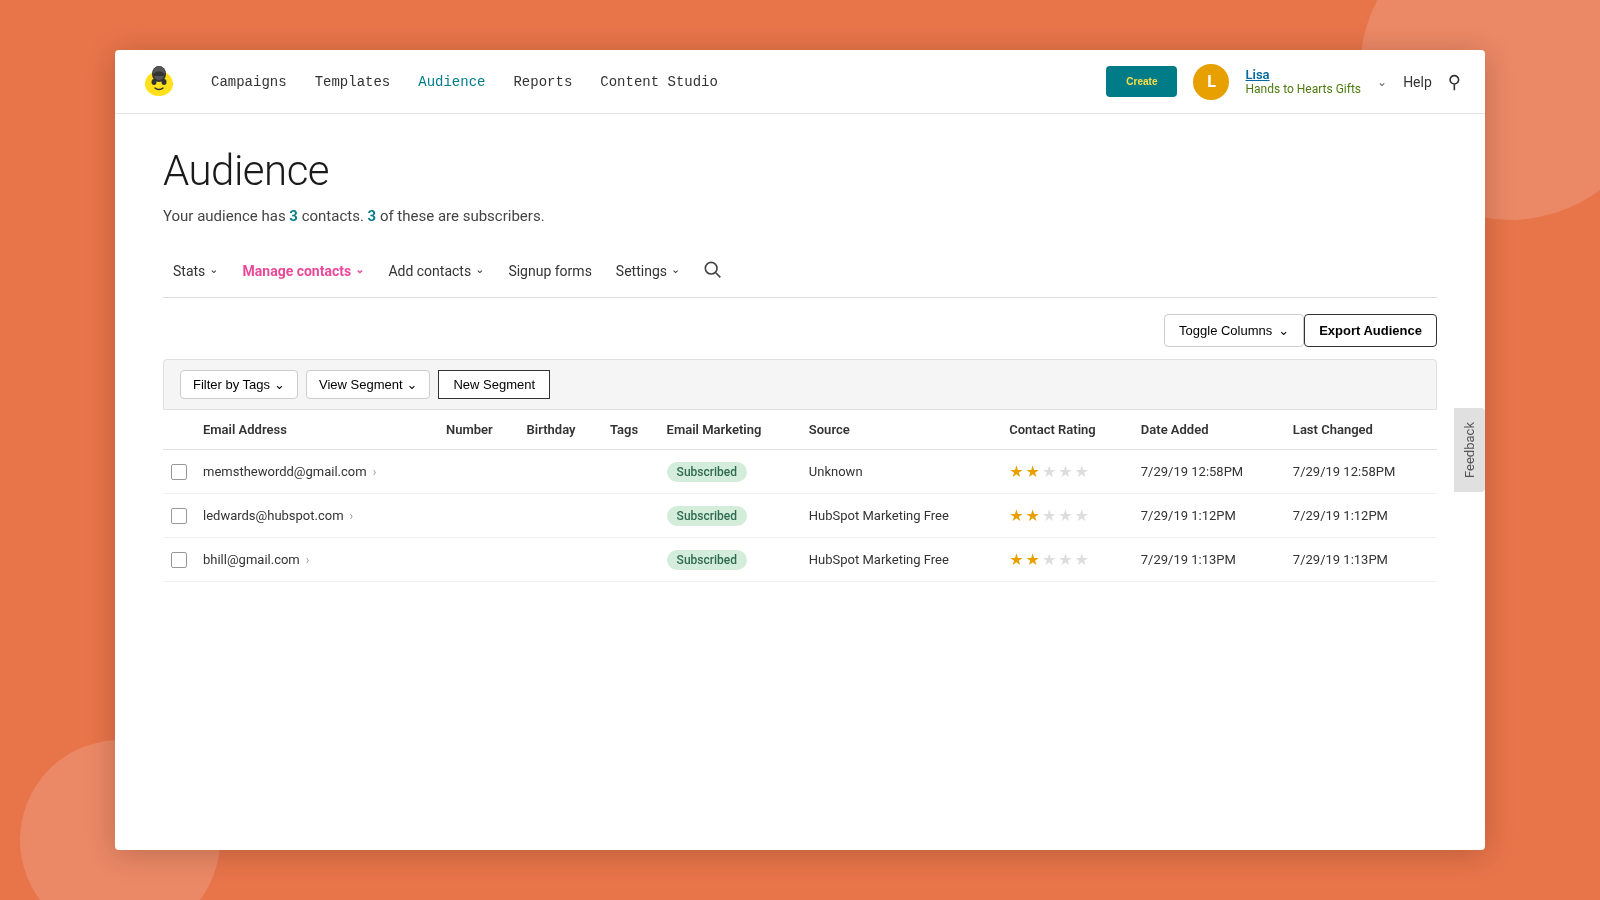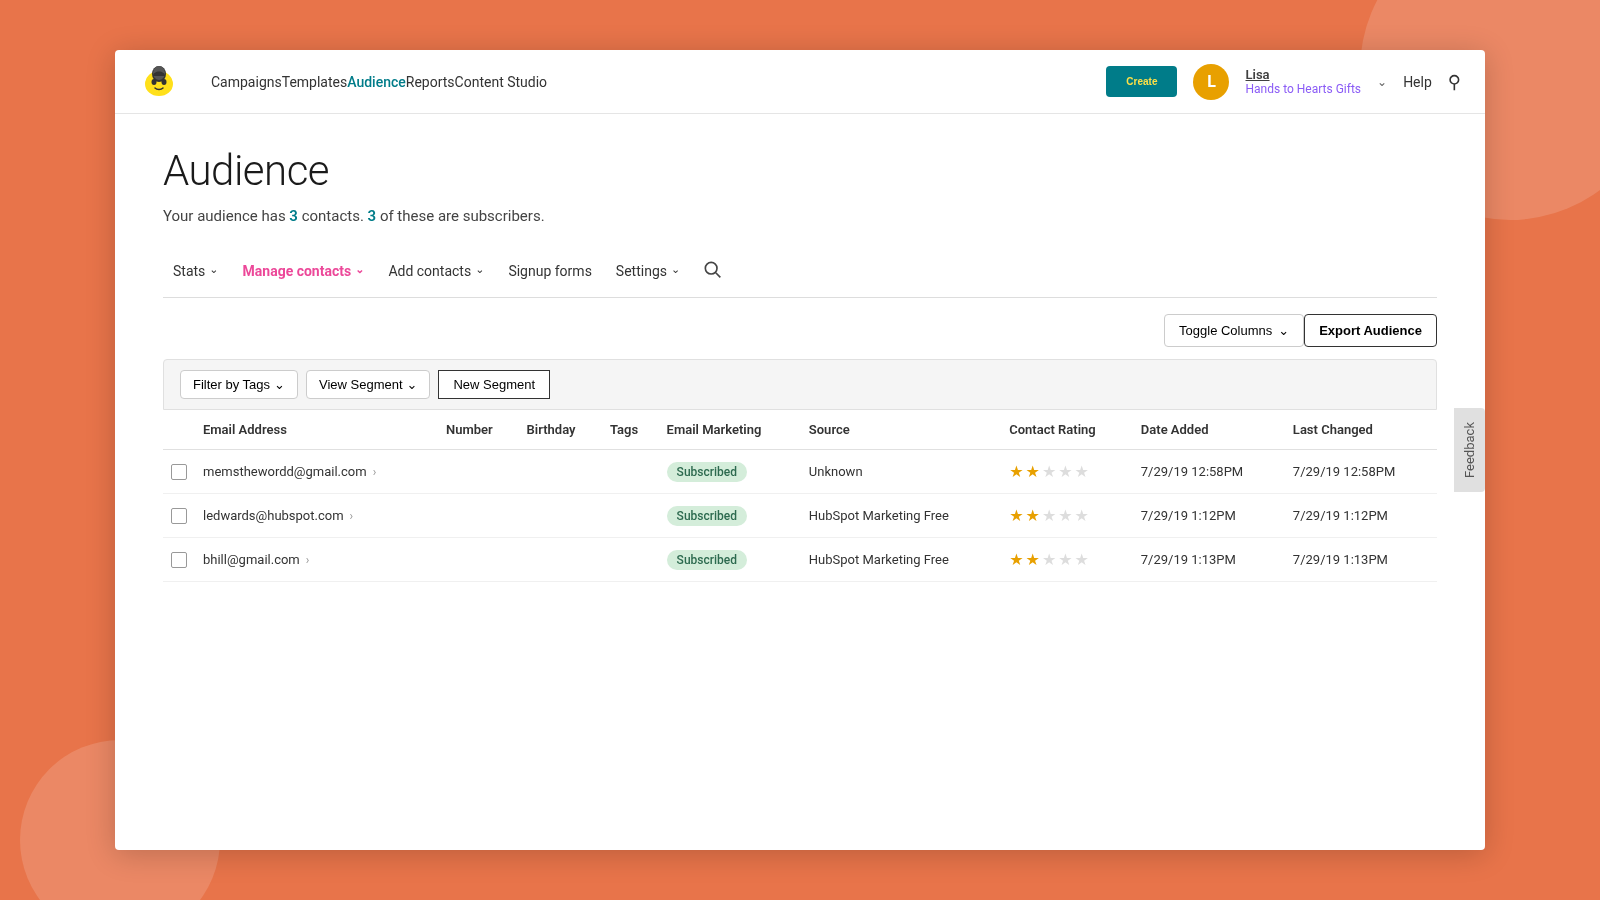--- a/index.html
+++ b/index.html
@@ -52,21 +52,23 @@
       height: 40px;
       margin-right: 32px;
     }
     .navbar-logo svg {
       width: 40px;
       height: 40px;
     }
     .nav-links {
       display: flex;
       align-items: center;
+      gap: 28px;
       flex: 1;
+      font-family: Liberation Mono, monospace;
     }
     .nav-link {
       font-size: 14px;
       color: #333;
       cursor: pointer;
       text-decoration: none;
     }
     .nav-link.active {
       color: #007c89;
       font-weight: 500;
@@ -96,22 +98,22 @@
       align-items: center;
       justify-content: center;
       font-weight: 700;
       font-size: 16px;
     }
     .user-info {
       display: flex;
       flex-direction: column;
       font-size: 13px;
     }
-    .user-name { font-weight: 600; color: #404040; text-decoration: underline; }
-    .user-company { color: #8b5cf6; font-size: 12px; }
+    .user-name { font-weight: 600; color: #0369a1; text-decoration: underline; }
+    .user-company { color: #4d7c0f; font-size: 12px; }
     .chevron-down { font-size: 12px; color: #666; cursor: pointer; }
     .help-link { font-size: 14px; color: #333; cursor: pointer; }
     .search-icon-nav { color: #333; cursor: pointer; font-size: 18px; }
     
     .content {
       padding: 32px 48px;
       flex: 1;
       overflow-y: auto;
     }
     .page-title {

